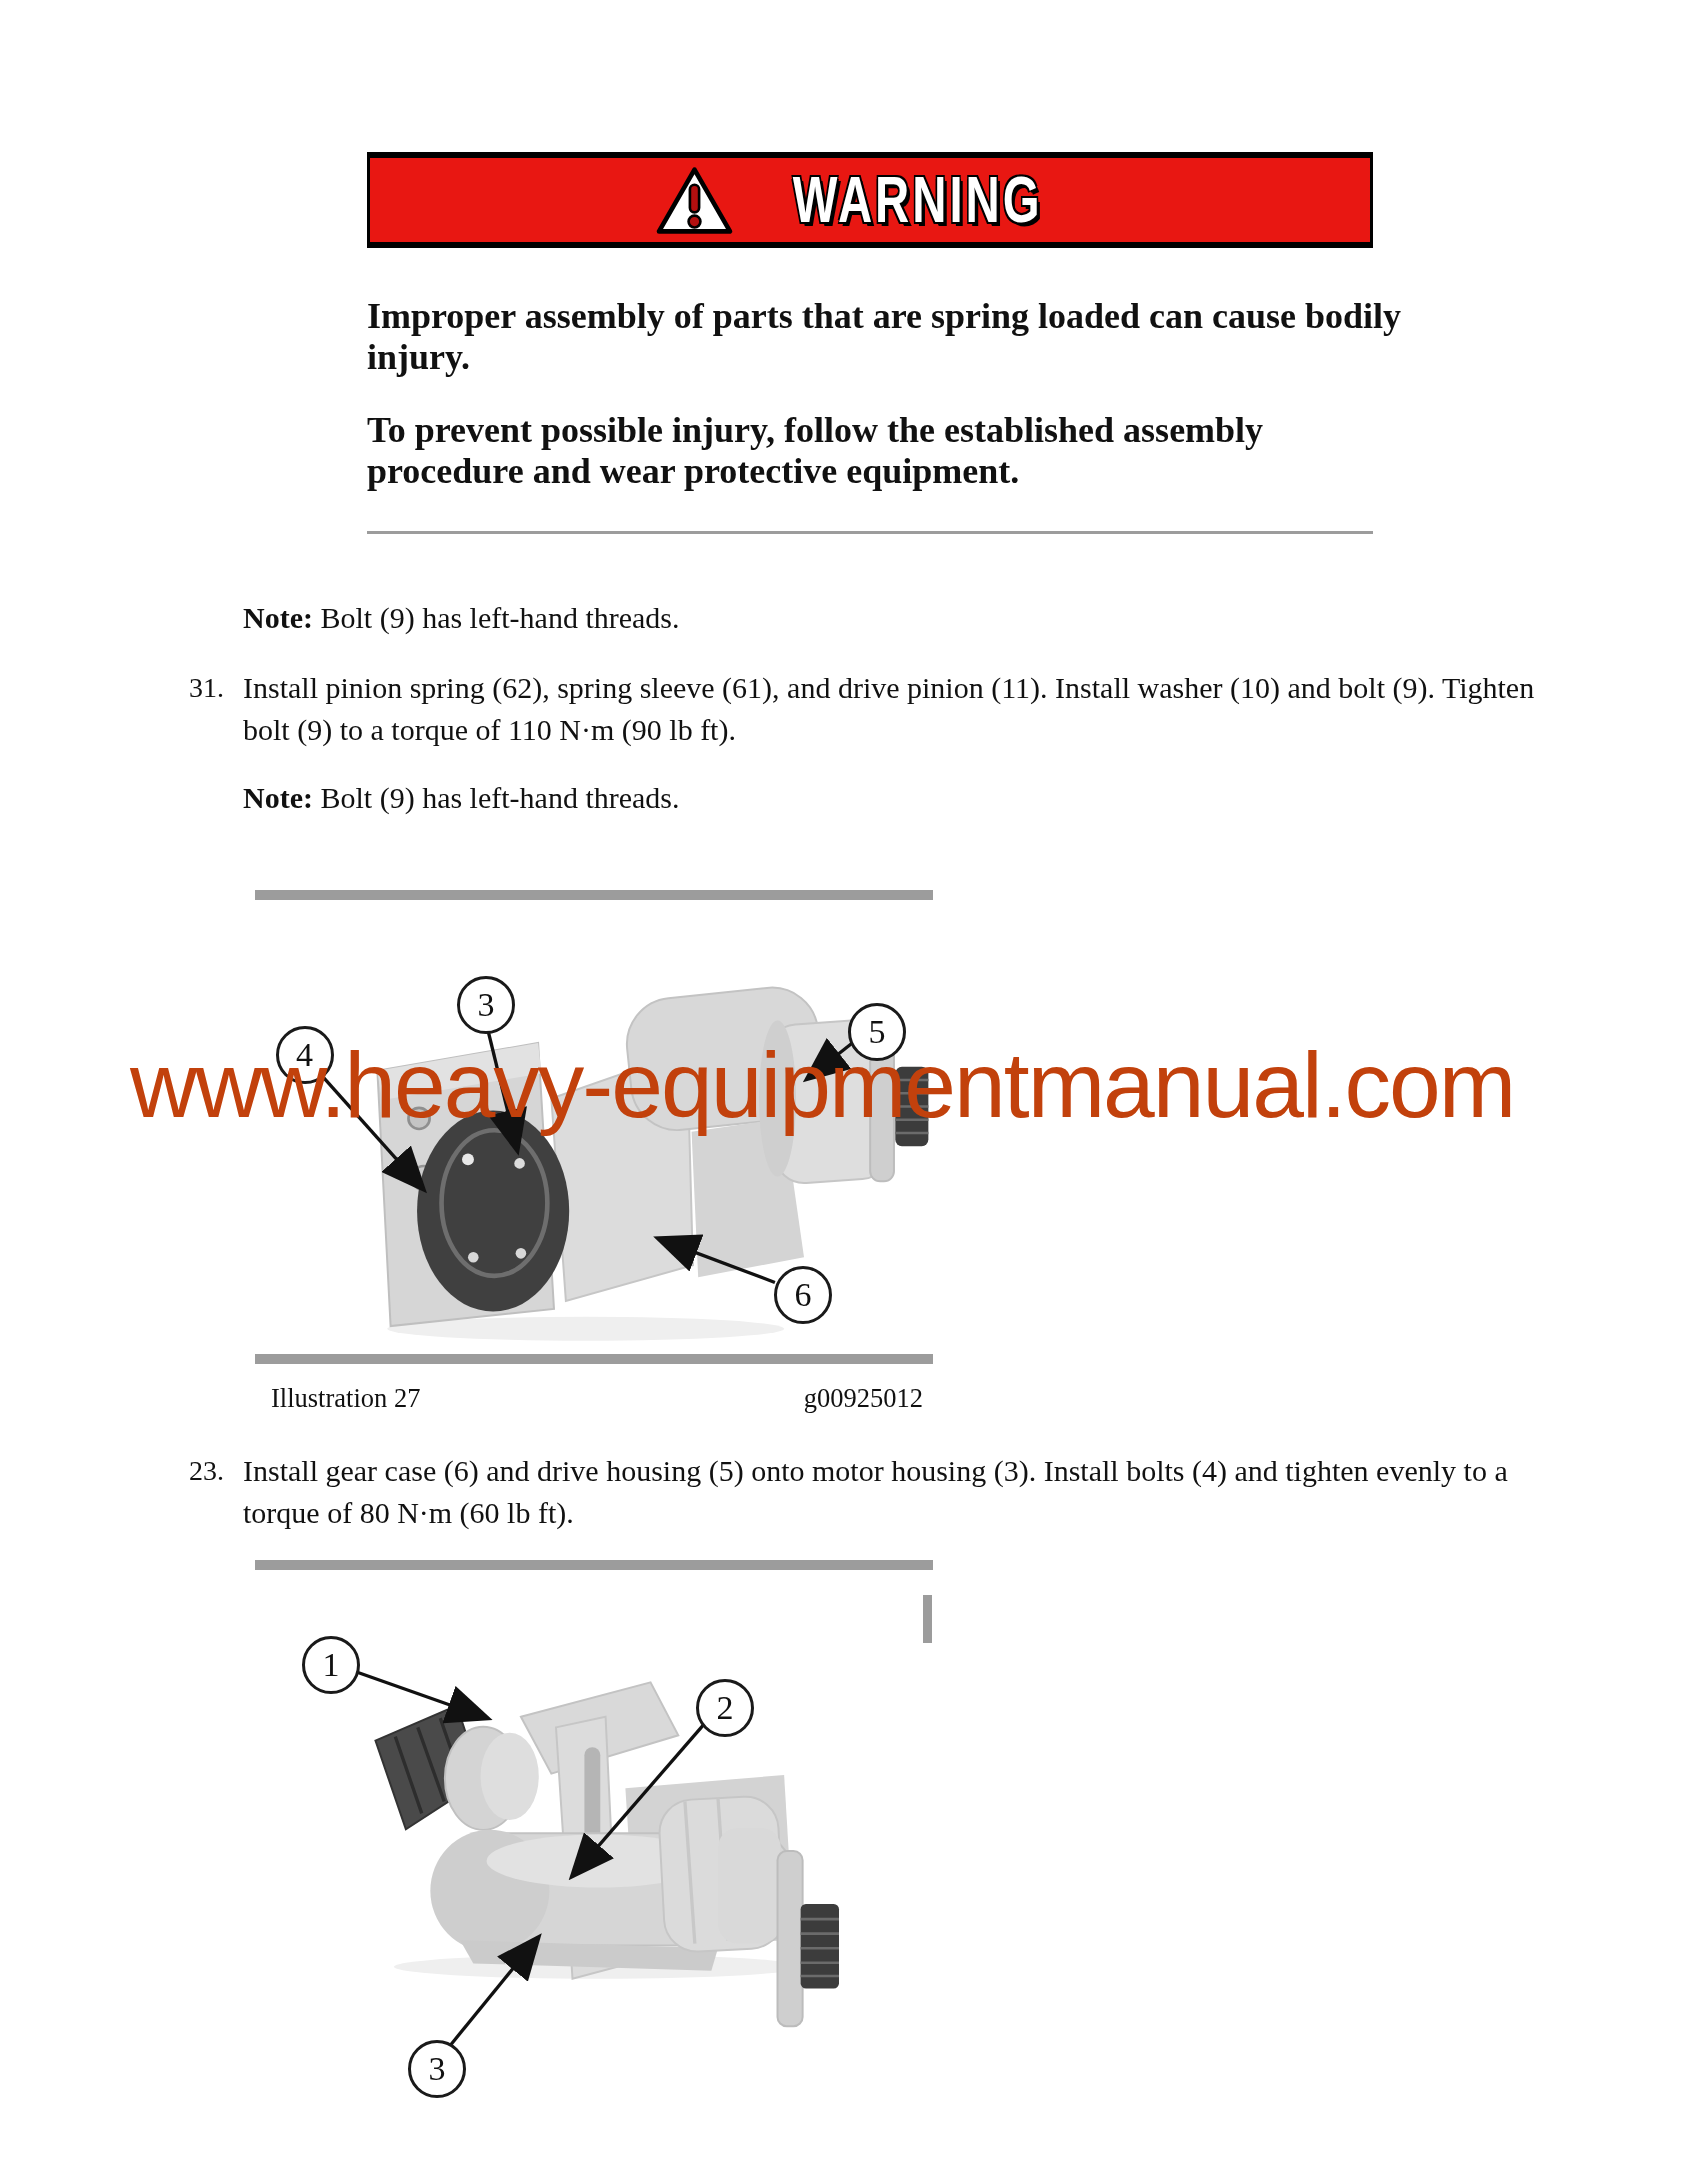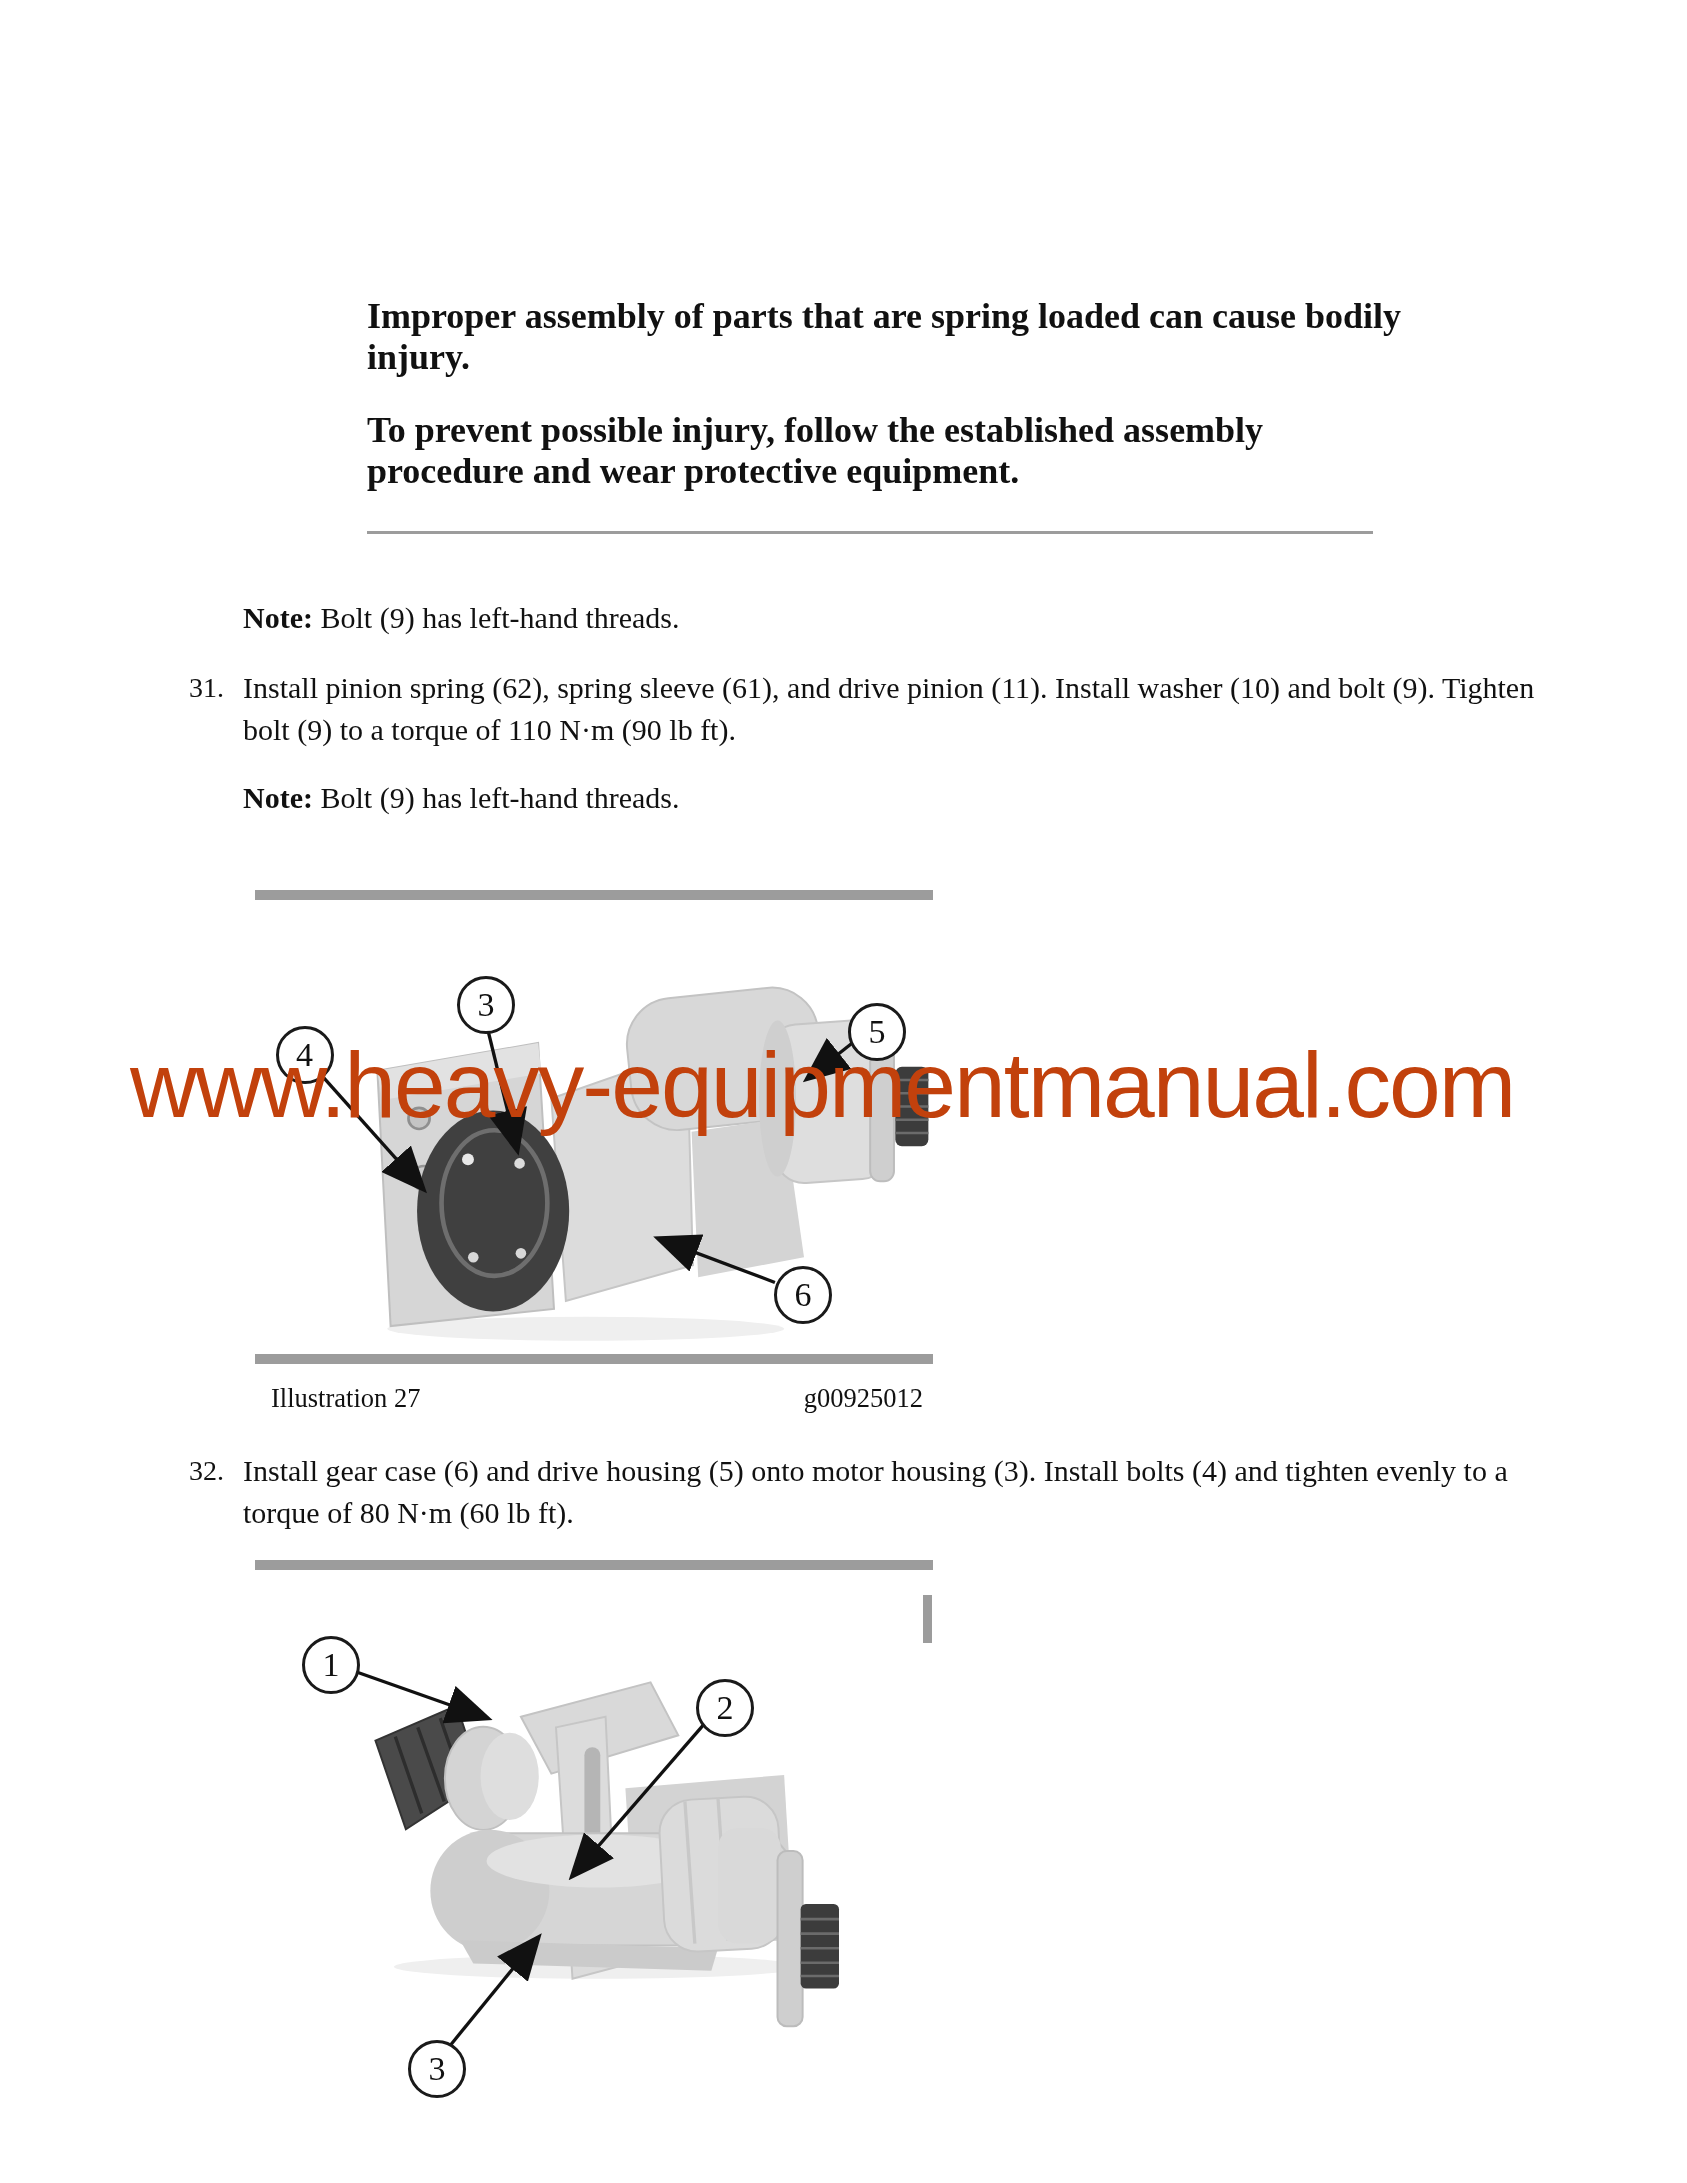--- a/index.html
+++ b/index.html
@@ -62,20 +62,28 @@
   
   .watermark{position:absolute;left:130px;top:1032px;z-index:40;
              font-family:"Liberation Sans", sans-serif;font-size:93px;letter-spacing:-2px;
              color:#c2410c;white-space:nowrap;}
 </style>
 </head>
 <body>
 
 <div class="page">
 
+  <div class="banner">
+    <svg class="tri-svg" width="81" height="71" viewBox="0 0 122 108">
+      <path d="M61,7 L115,101 L7,101 Z" fill="#ffffff" stroke="#000000" stroke-width="7" stroke-linejoin="round"></path>
+      <rect x="54" y="30" width="14" height="42" rx="7" fill="#b30f0f" stroke="#000000" stroke-width="4"></rect>
+      <circle cx="61" cy="86" r="9" fill="#b30f0f" stroke="#000000" stroke-width="4"></circle>
+    </svg>
+    <span class="banner-word">WARNING</span>
+  </div>
 
   <p class="bold-para p1">Improper assembly of parts that are spring loaded can cause bodily injury.</p>
   <p class="bold-para p2">To prevent possible injury, follow the established assembly procedure and wear protective equipment.</p>
   <div class="rule"></div>
 
   <p class="note note1"><b>Note:</b> <span>Bolt (9) has left-hand threads.</span></p>
 
   <span class="step-num n31">31.</span>
   <p class="step-text t31">Install pinion spring (62), spring sleeve (61), and drive pinion (11). Install washer (10) and bolt (9). Tighten bolt (9) to a torque of 110 N·m (90 lb ft).</p>
 
@@ -121,21 +129,21 @@
       <div class="callout co-i1-5">5</div>
       <div class="callout co-i1-6">6</div>
     </div>
     <div class="hbar"></div>
     <div class="cap-row">
       <span>Illustration 27</span>
       <span>g00925012</span>
     </div>
   </div>
 
-  <span class="step-num n32">32.</span>
+  <span class="step-num n32">23.</span>
   <p class="step-text t32">Install gear case (6) and drive housing (5) onto motor housing (3). Install bolts (4) and tighten evenly to a torque of 80 N·m (60 lb ft).</p>
 
   <div class="illo illo2">
     <div class="hbar"></div>
     <div class="photo photo2">
       <svg class="art" viewBox="0 0 1025 800">
         <defs>
           <marker id="ah2" markerWidth="14" markerHeight="12" refX="11" refY="6" orient="auto">
             <path d="M0,0 L14,6 L0,12 Z" fill="#111"></path>
           </marker>

